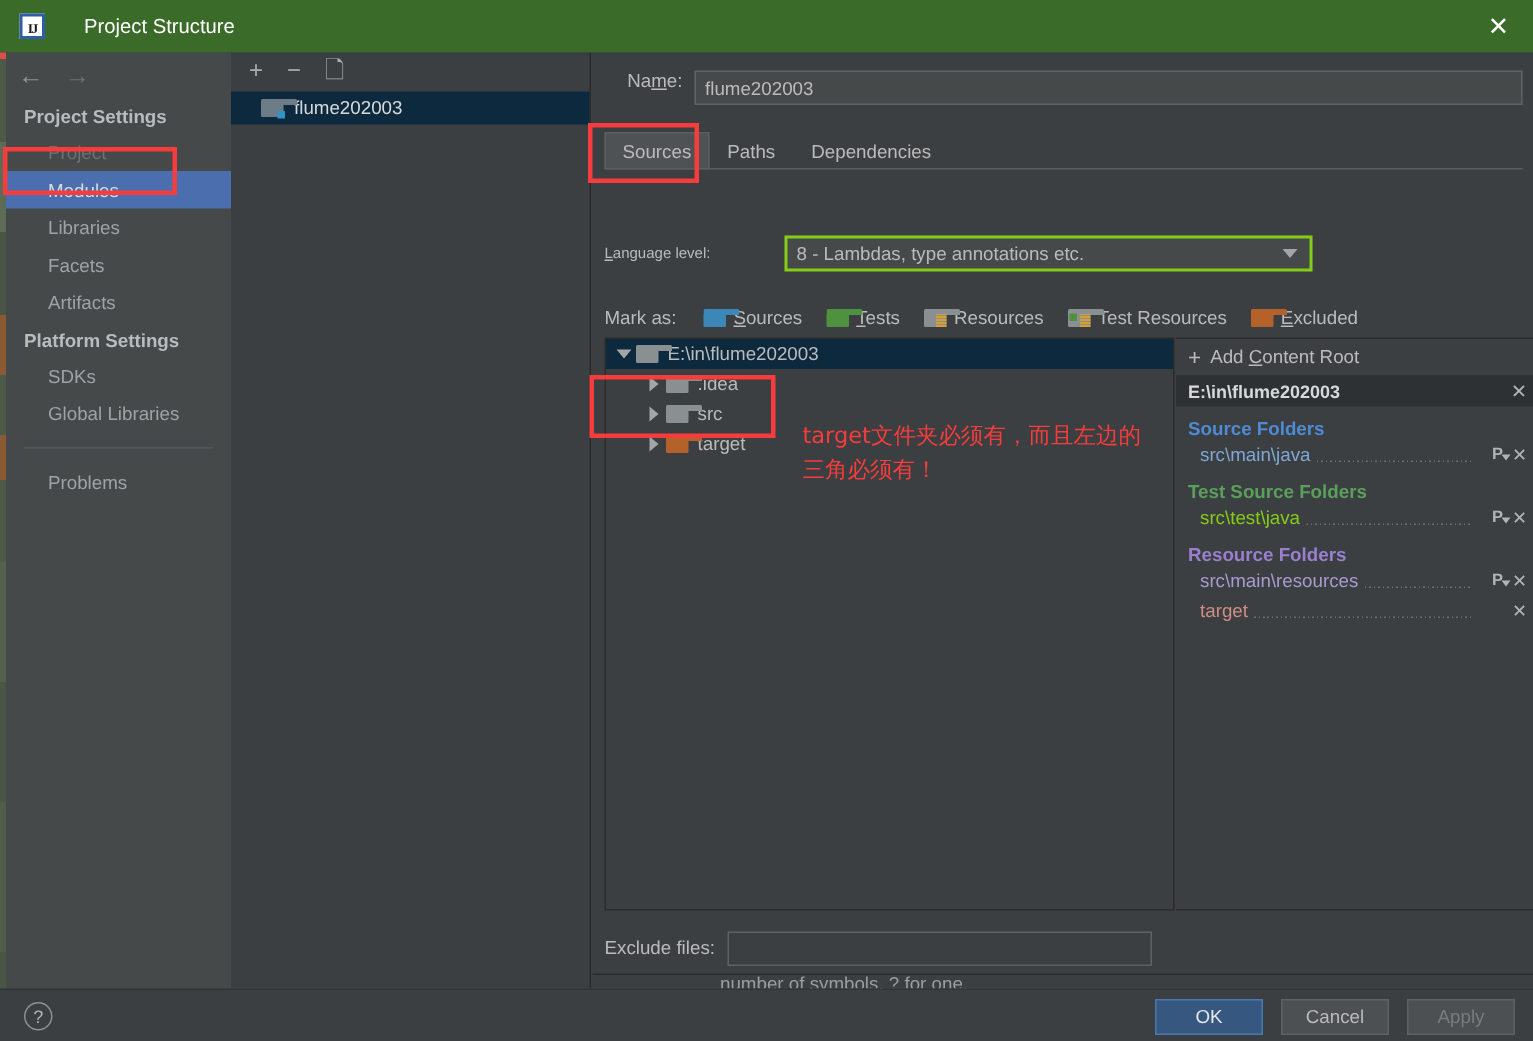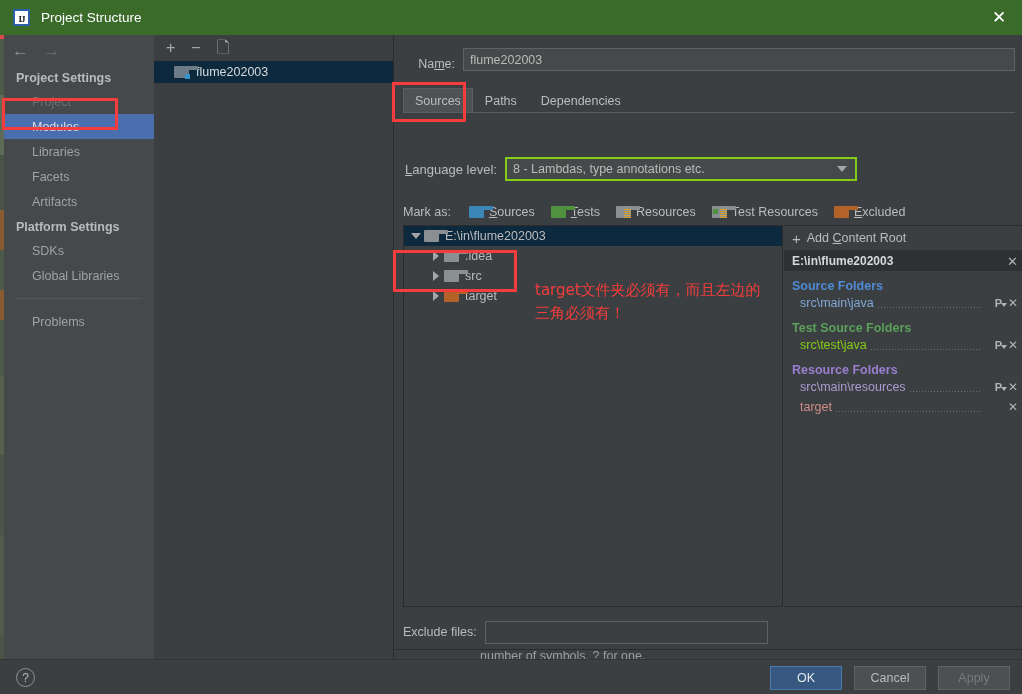--- a/index.html
+++ b/index.html
@@ -24,21 +24,21 @@
   .ij-logo {
     width: 17px; height: 17px; margin-left: 13px;
     background: #ffffff;
     border: 2px solid #2d5ea8;
     display: flex; align-items: flex-end; justify-content: center;
     font-size: 9px; font-weight: bold; color: #1b1b1b;
     font-family: "Liberation Serif", serif;
     letter-spacing: -1px;
   }
   .title-text {
-    margin-left: 11px; color: #ffffff; font-size: 13.5px;
+    margin-left: 26px; color: #ffffff; font-size: 13.5px;
   }
   .close-x {
     position: absolute; right: 0; top: 0; width: 46px; height: 35px;
     display: flex; align-items: center; justify-content: center;
     color: #ffffff; font-size: 17px; cursor: pointer;
   }
 
   
   .edge-strip {
     position: absolute; left: 0; top: 35px; width: 4px; height: 659px;
@@ -124,21 +124,21 @@
   }
 
   
   .content {
     position: absolute; left: 395px; top: 35px; width: 627px; height: 624px;
     background: #3c3f41;
   }
 
   .row-name {
     position: absolute; left: 8px; top: 12px; width: 612px; height: 24px;
-    display: flex; align-items: flex-end;
+    display: flex; align-items: flex-start;
   }
   .lbl-name {
     width: 52px; text-align: right; font-size: 12.5px; color: #bbbbbb;
     margin-right: 8px;
   }
   .lbl-name u { text-decoration: underline; }
   .name-input {
     flex: 1; height: 23px; background: #45494a; border: 1px solid #5e6264;
     color: #bbbbbb; font-size: 12.5px; padding: 0 6px;
     font-family: "Liberation Sans", sans-serif;
@@ -162,22 +162,22 @@
     position: absolute; left: 8px; top: 77px; width: 612px; height: 1px;
     background: #5a5e60;
   }
 
   
   .row-lang {
     position: absolute; left: 8px; top: 122px; height: 24px;
     display: flex; align-items: center;
   }
   .lbl-lang {
-    width: 96px; text-align: center; font-size: 13px; color: #bbbbbb;
-    margin-right: 6px;
+    width: 96px; text-align: left; font-size: 10px; color: #bbbbbb;
+    margin-right: 24px;
   }
   .combo {
     width: 352px; height: 24px; background: #45494a;
     border: 2px solid #84cc16; color: #bbbbbb; font-size: 12.5px;
     display: flex; align-items: center; padding: 0 6px; cursor: pointer;
     position: relative;
   }
   .combo .caret {
     position: absolute; right: 8px; top: 50%; transform: translateY(-50%);
     width: 0; height: 0; border-left: 5px solid transparent;

